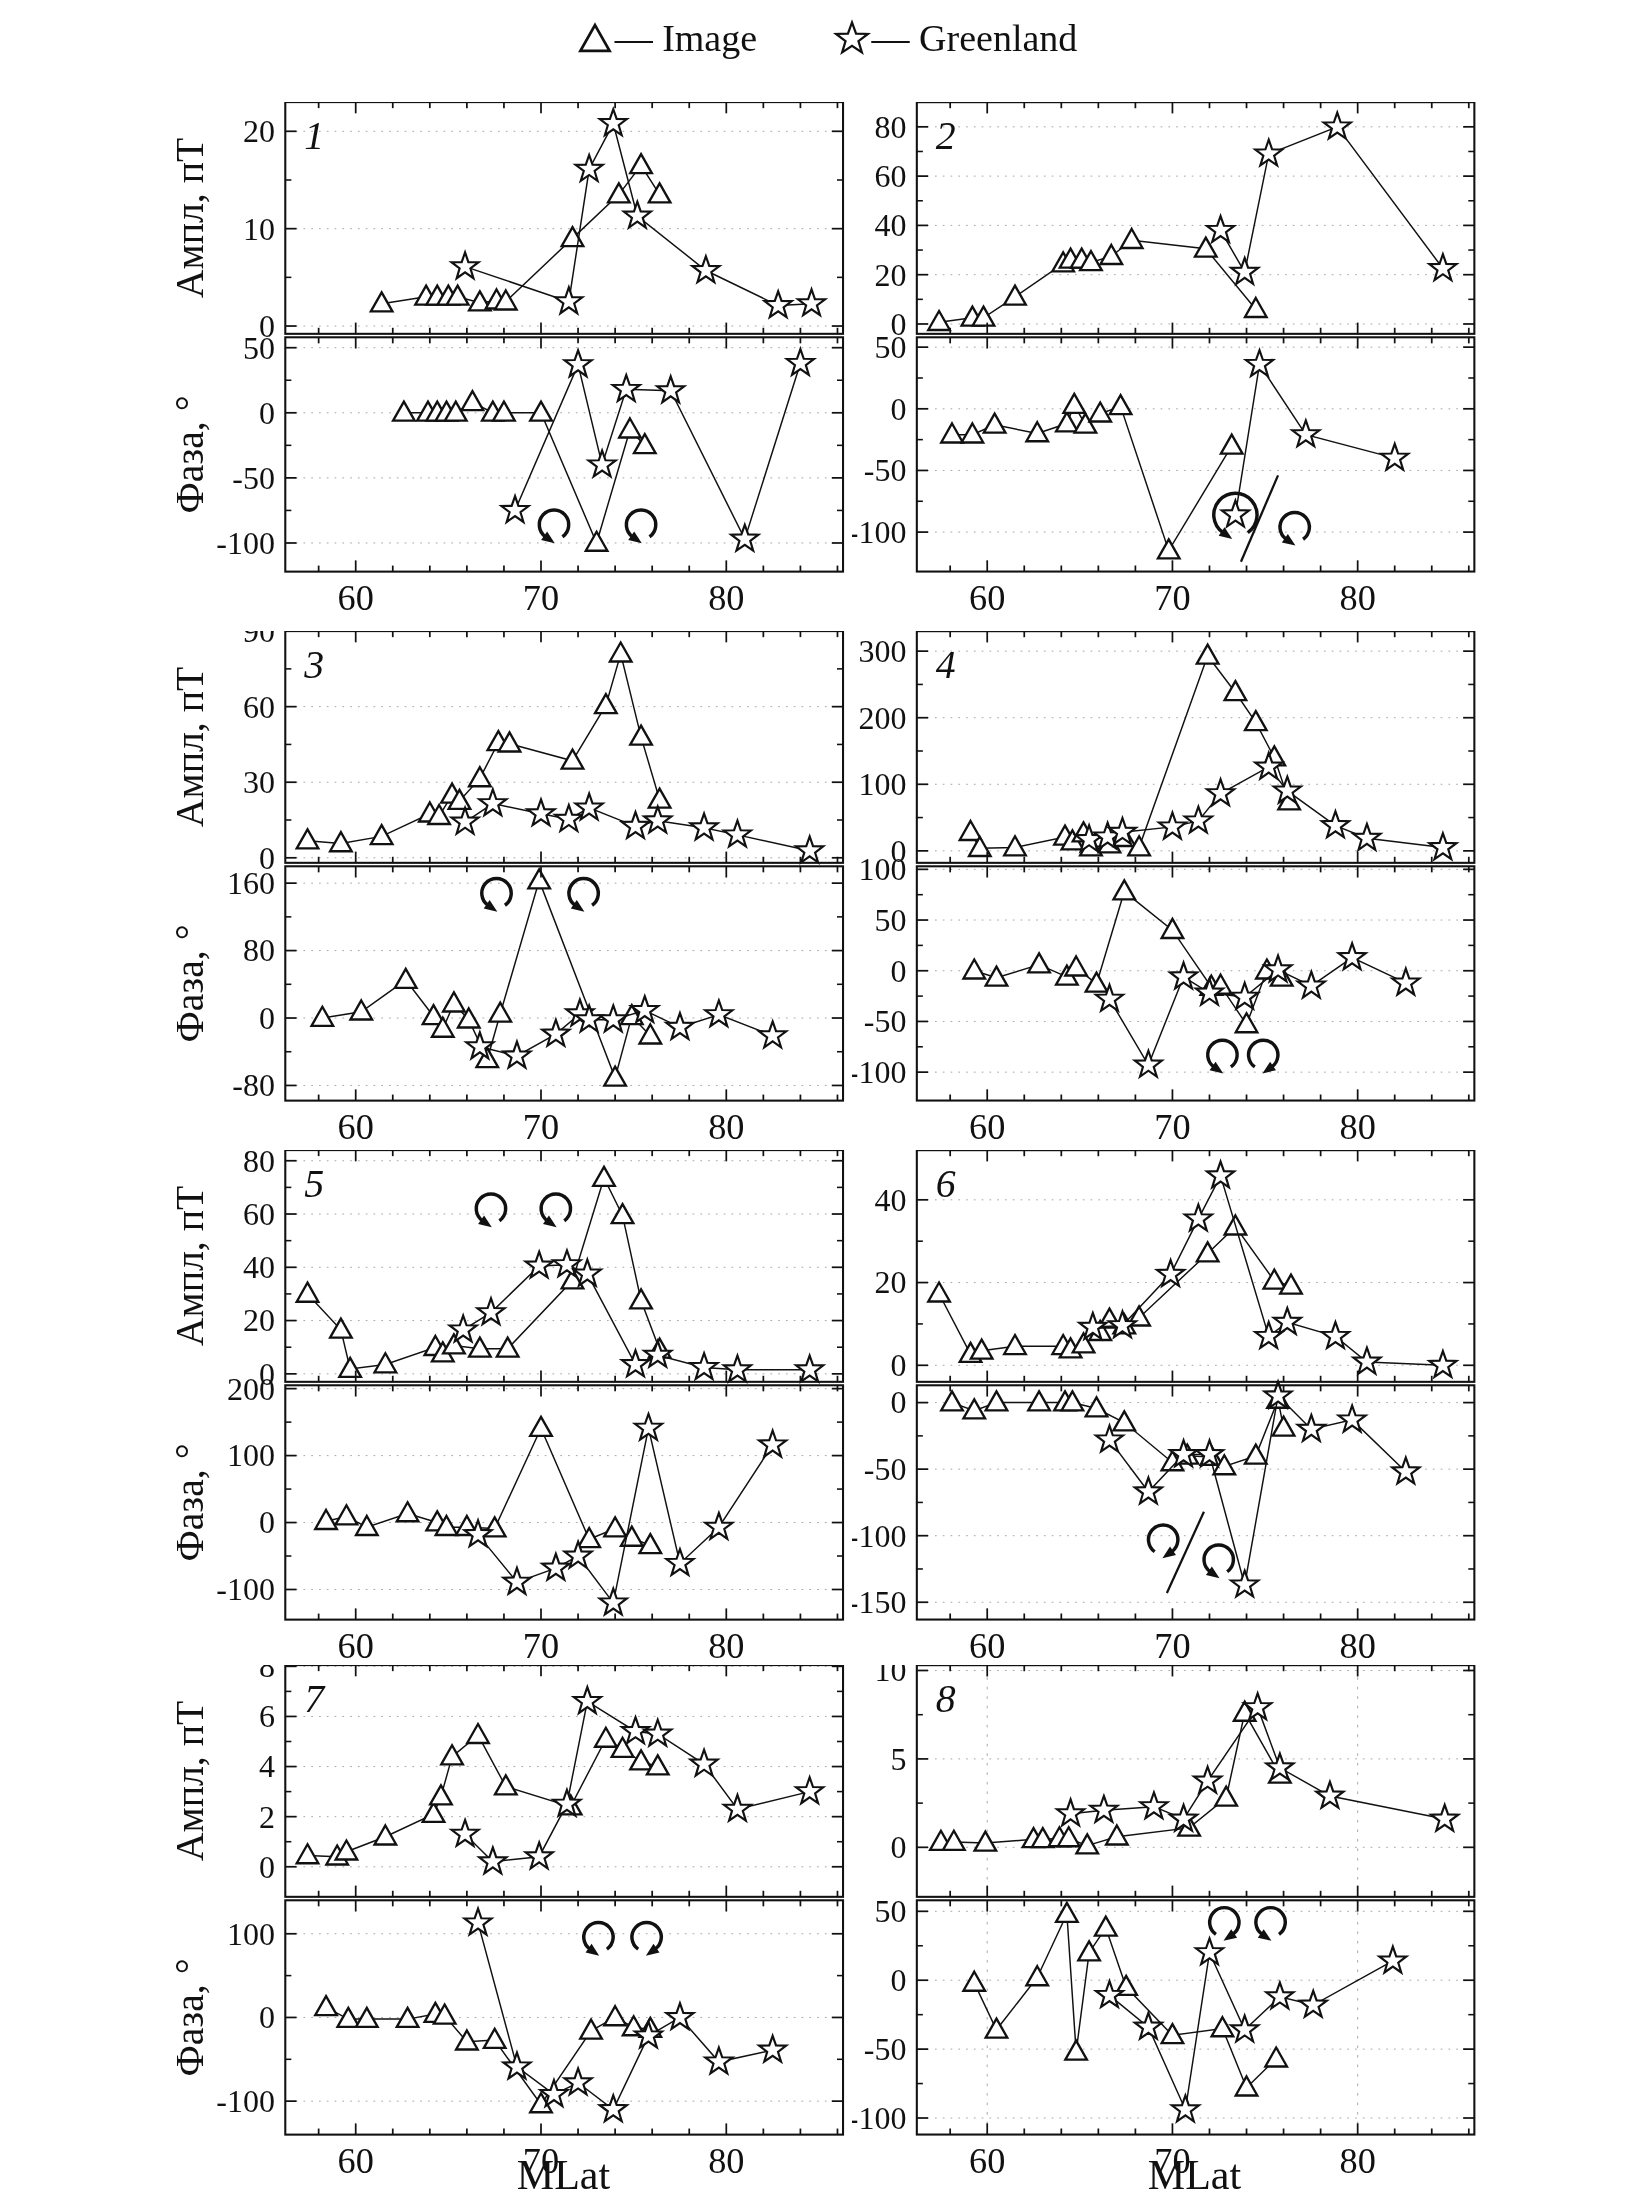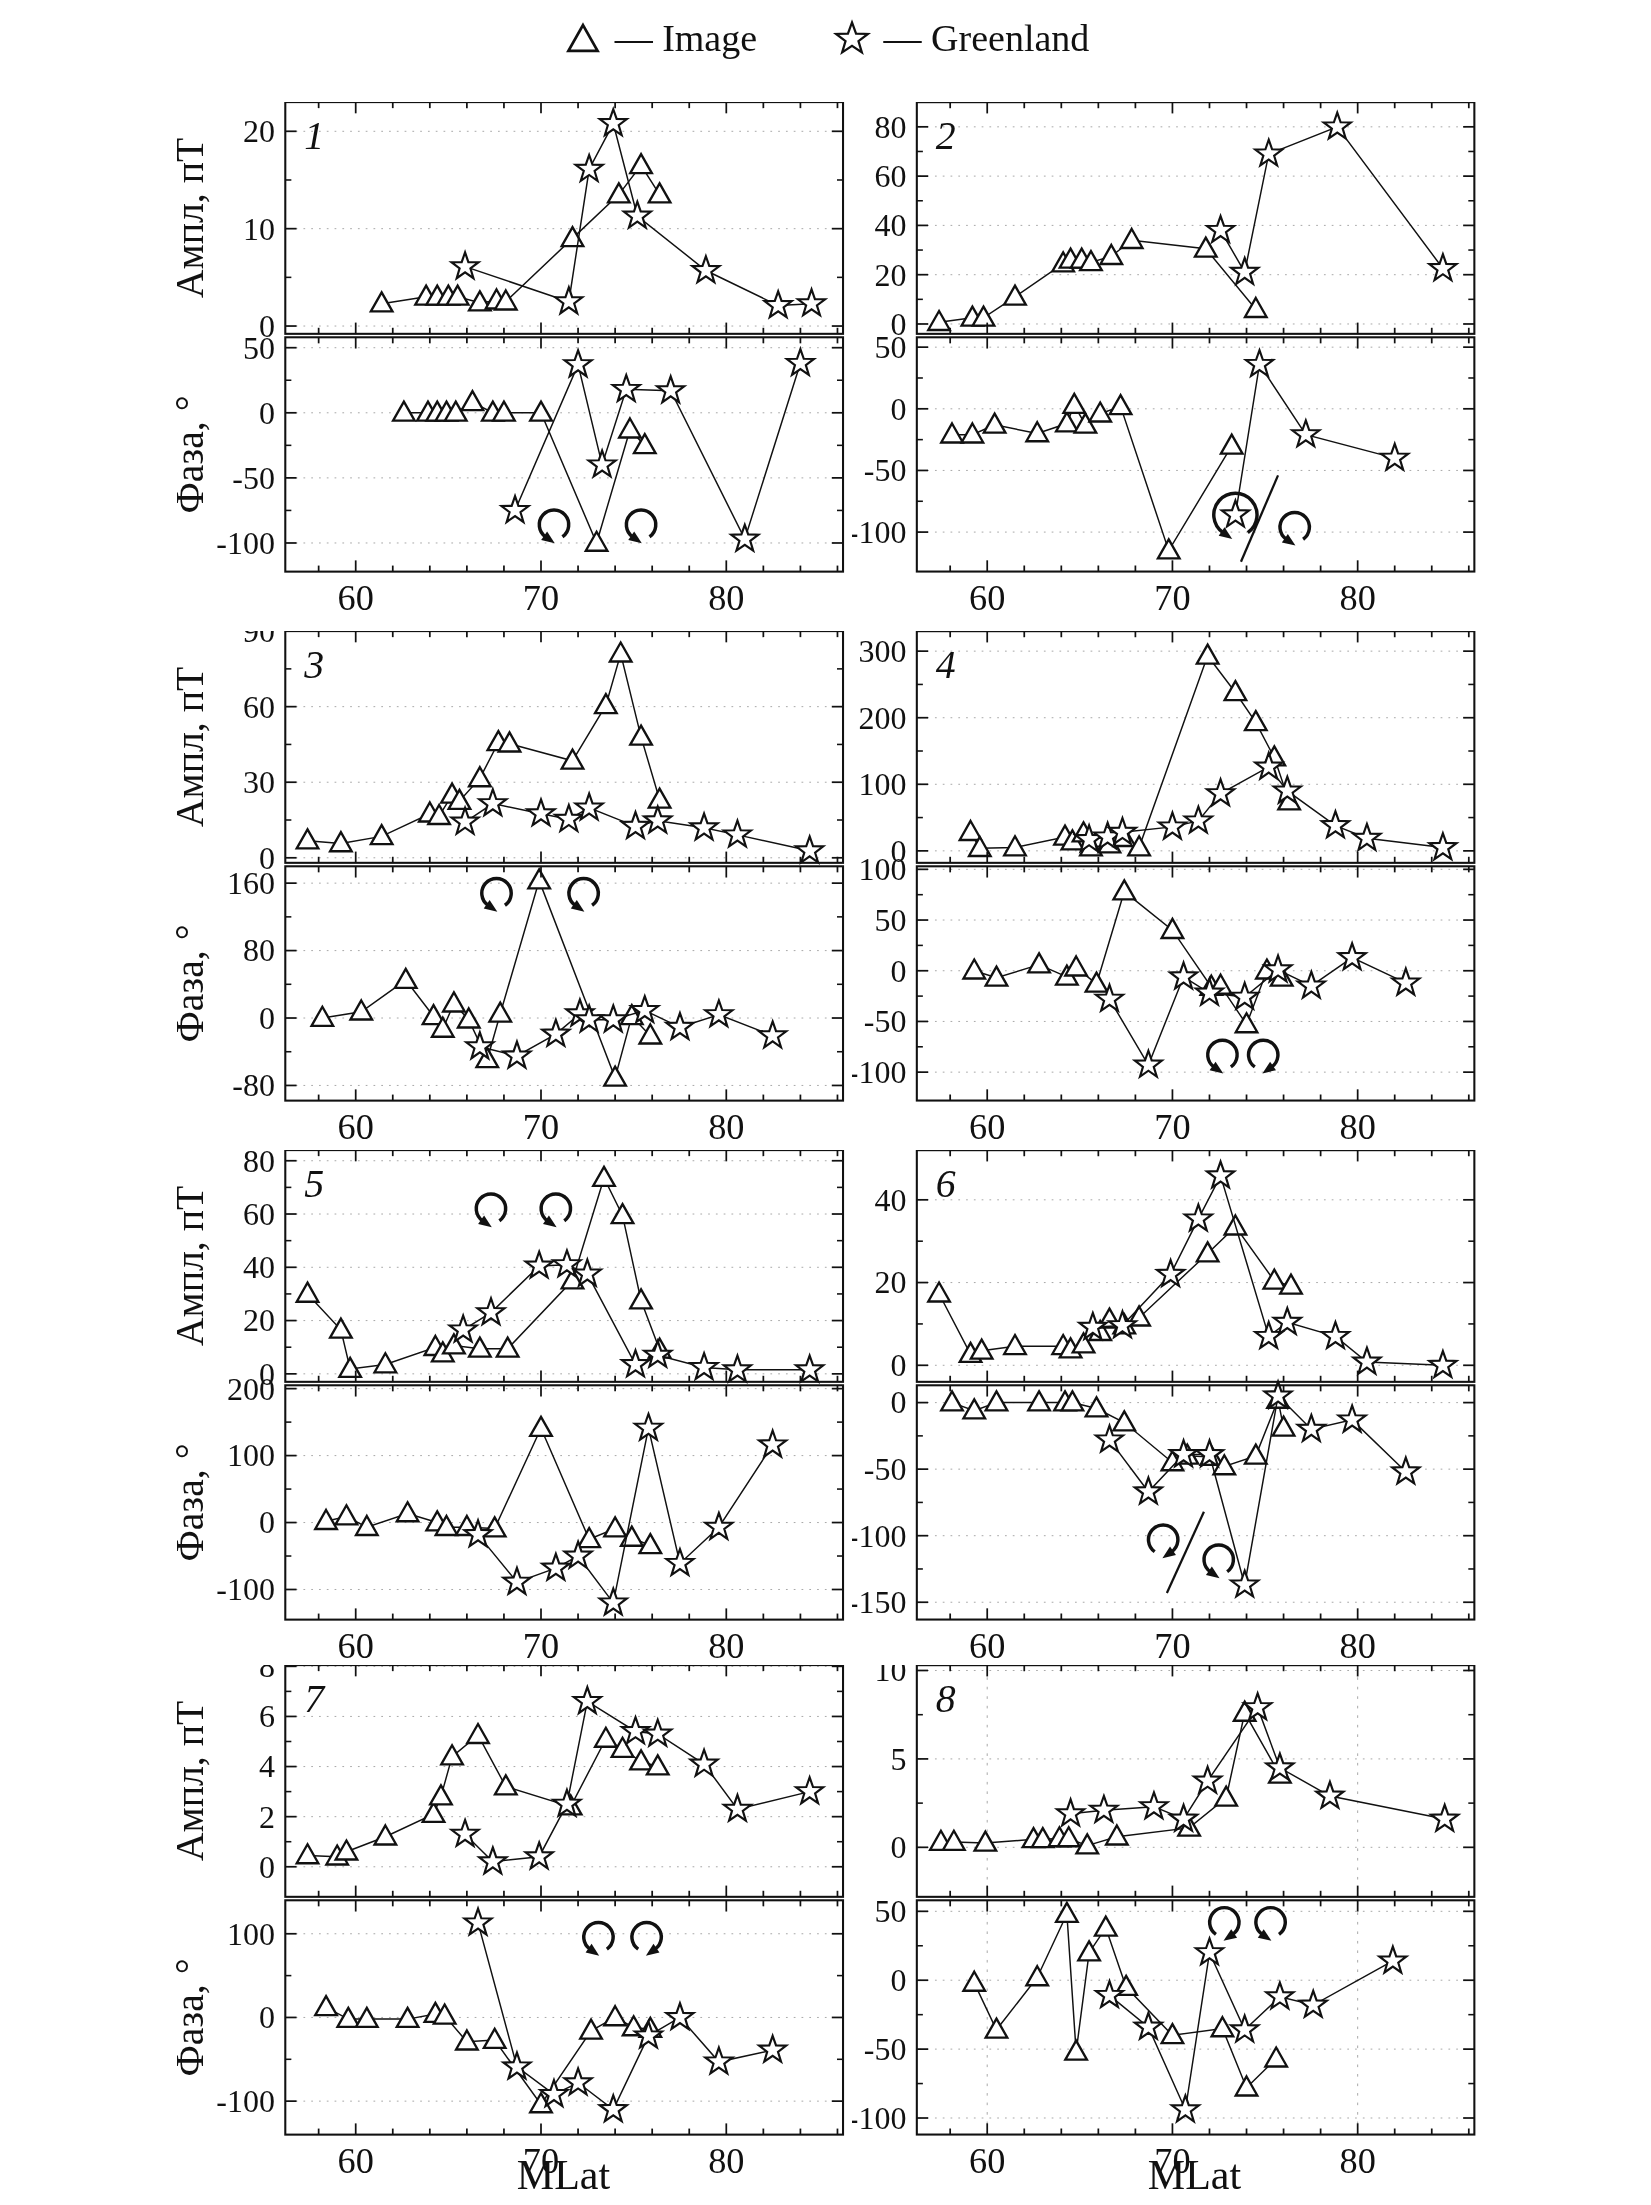--- a/index.html
+++ b/index.html
@@ -1,20 +1,20 @@
 <!DOCTYPE html>
 <html style="font-size:14px"><head>
 <meta charset="utf-8">
 <style>
   html,body{margin:0;padding:0;background:#ffffff;}
   body{width:1652px;height:2205px;position:relative;overflow:hidden;
        font-family:"Liberation Serif","DejaVu Serif",serif;color:#111;}
   .legend{position:absolute;top:15.6px;left:0;width:1652px;display:flex;
           justify-content:center;align-items:center;gap:22.5px;font-size:38px;}
-  .legend .item{display:flex;align-items:center;gap:12px;}
+  .legend .item{display:flex;align-items:center;}
   .legend .item + .item{margin-left:52px;justify-content:space-between;}
   .chart-group{position:absolute;}
   .mlat{position:absolute;font-size:42px;text-align:center;width:259px;}
   svg text{font-family:"Liberation Serif","DejaVu Serif",serif;fill:#111;}
 </style>
 </head>
 <body>
 
 <div class="legend">
   <div class="item">

